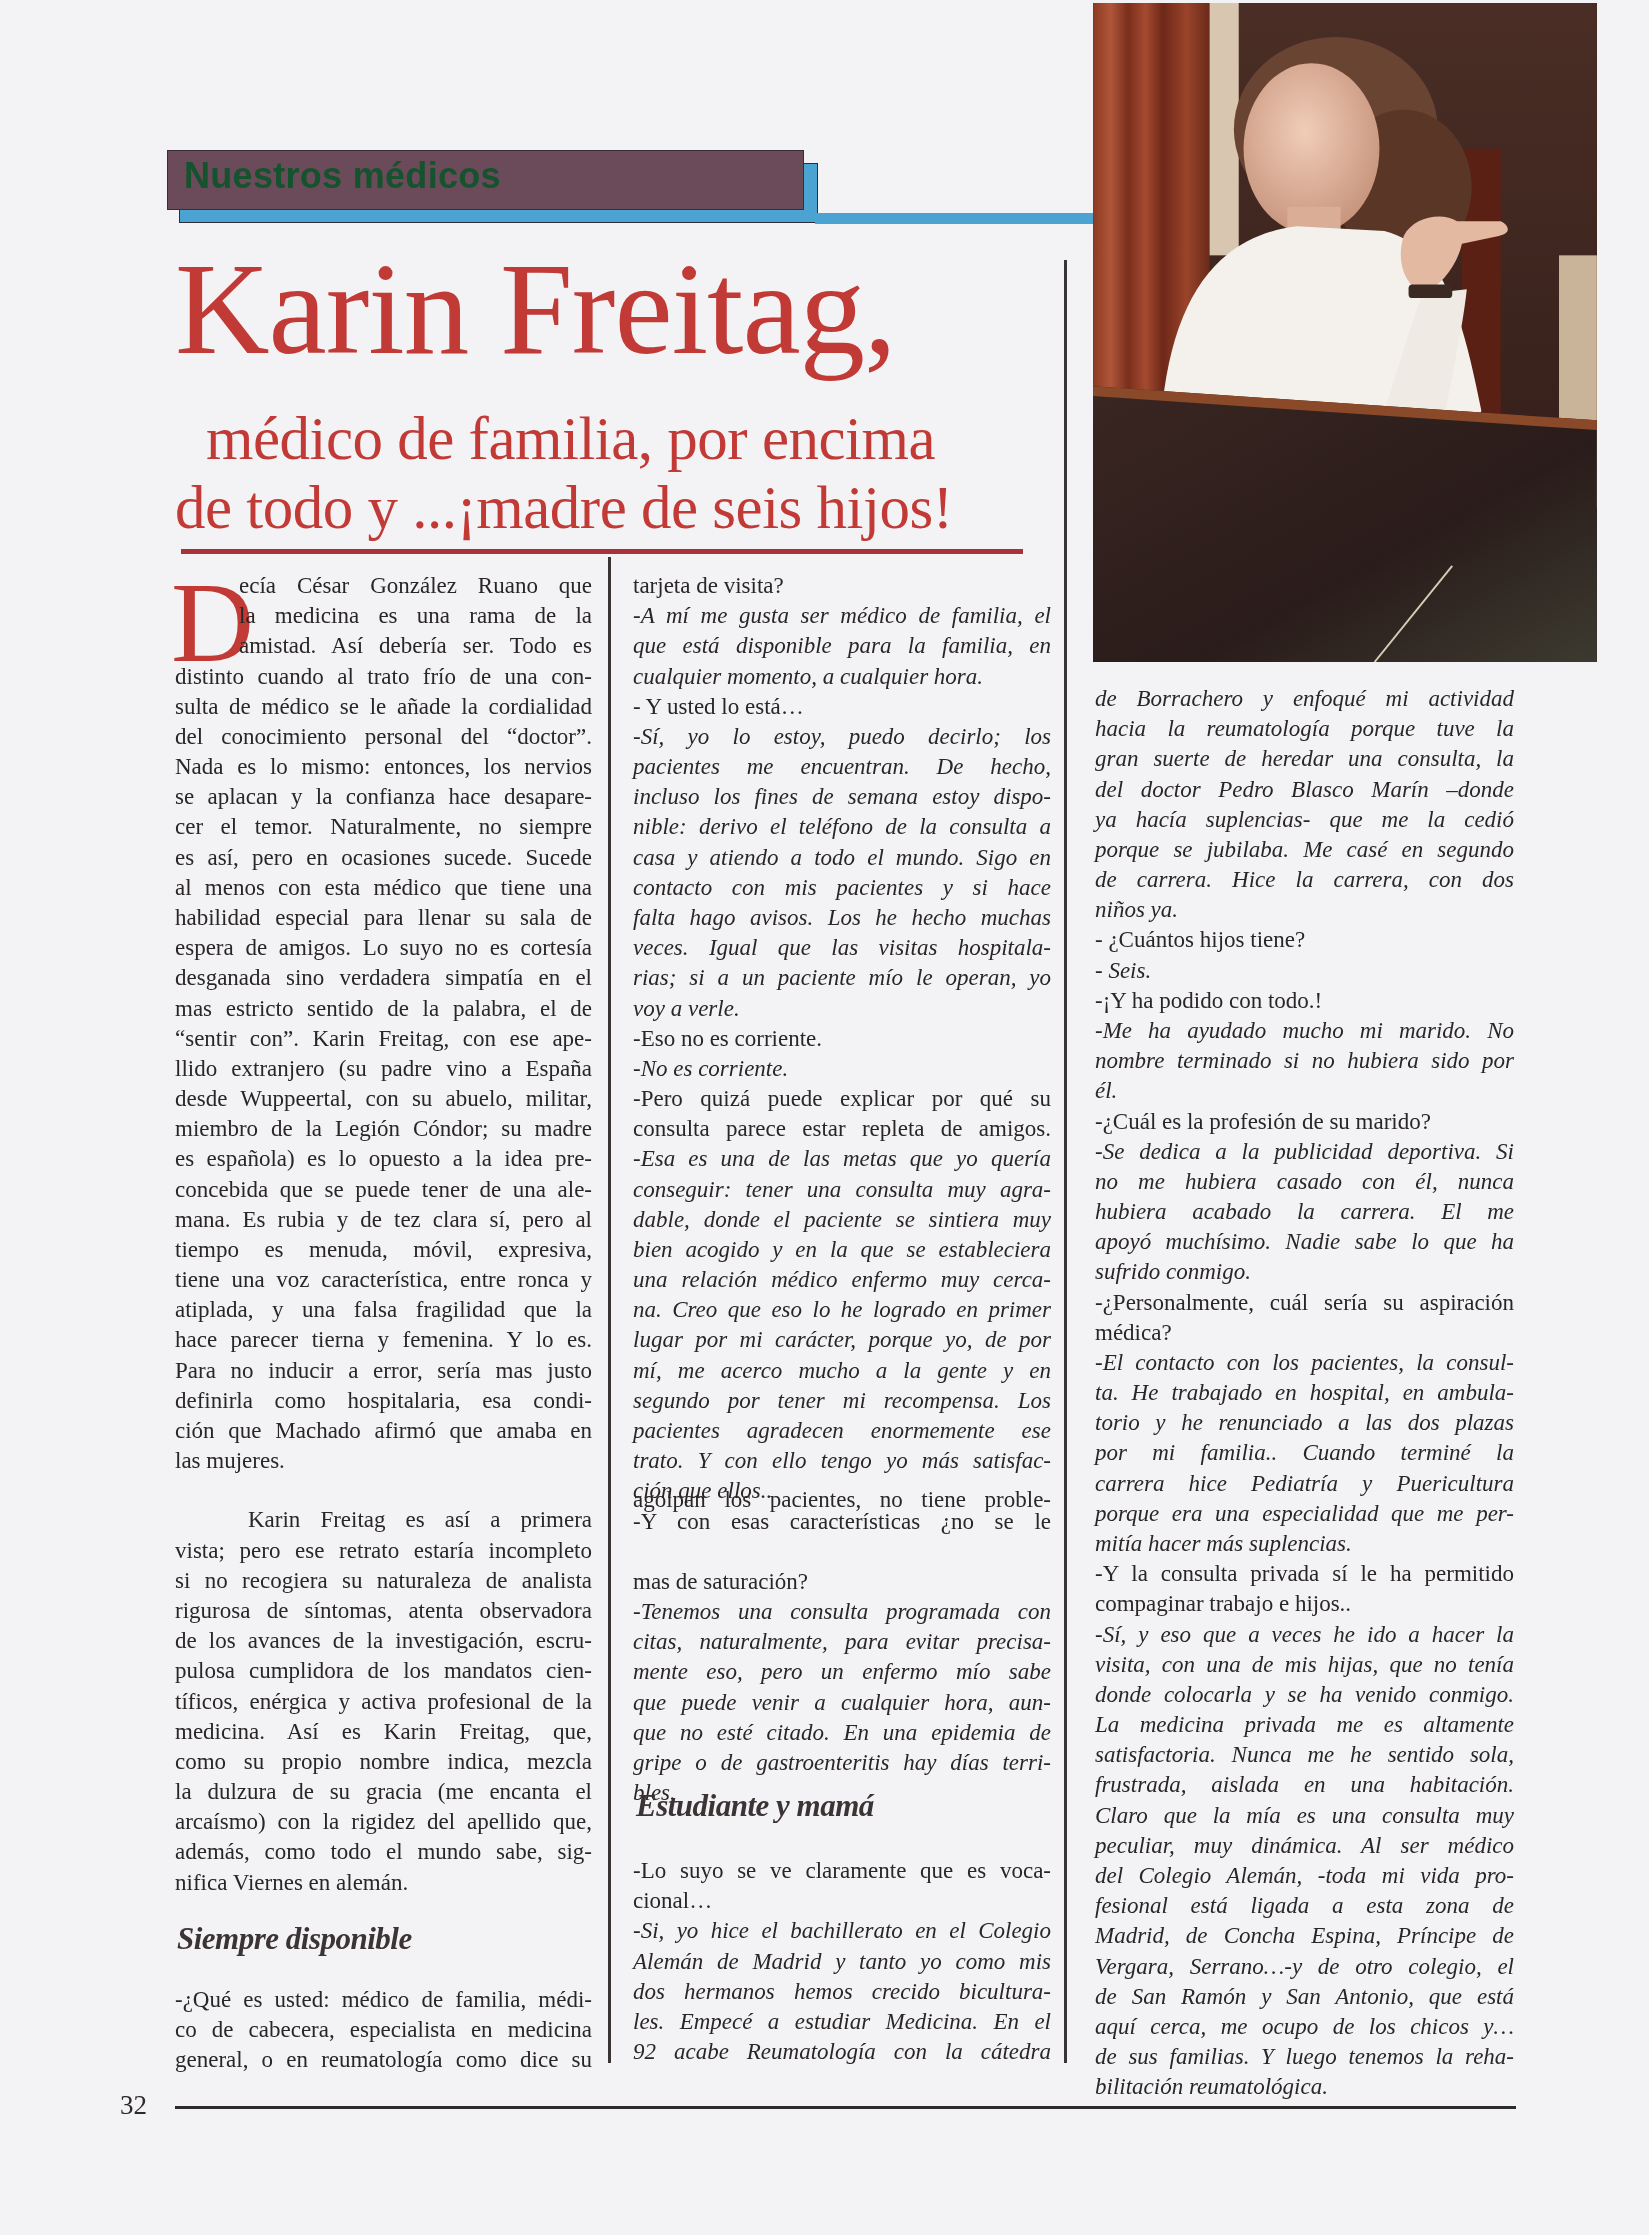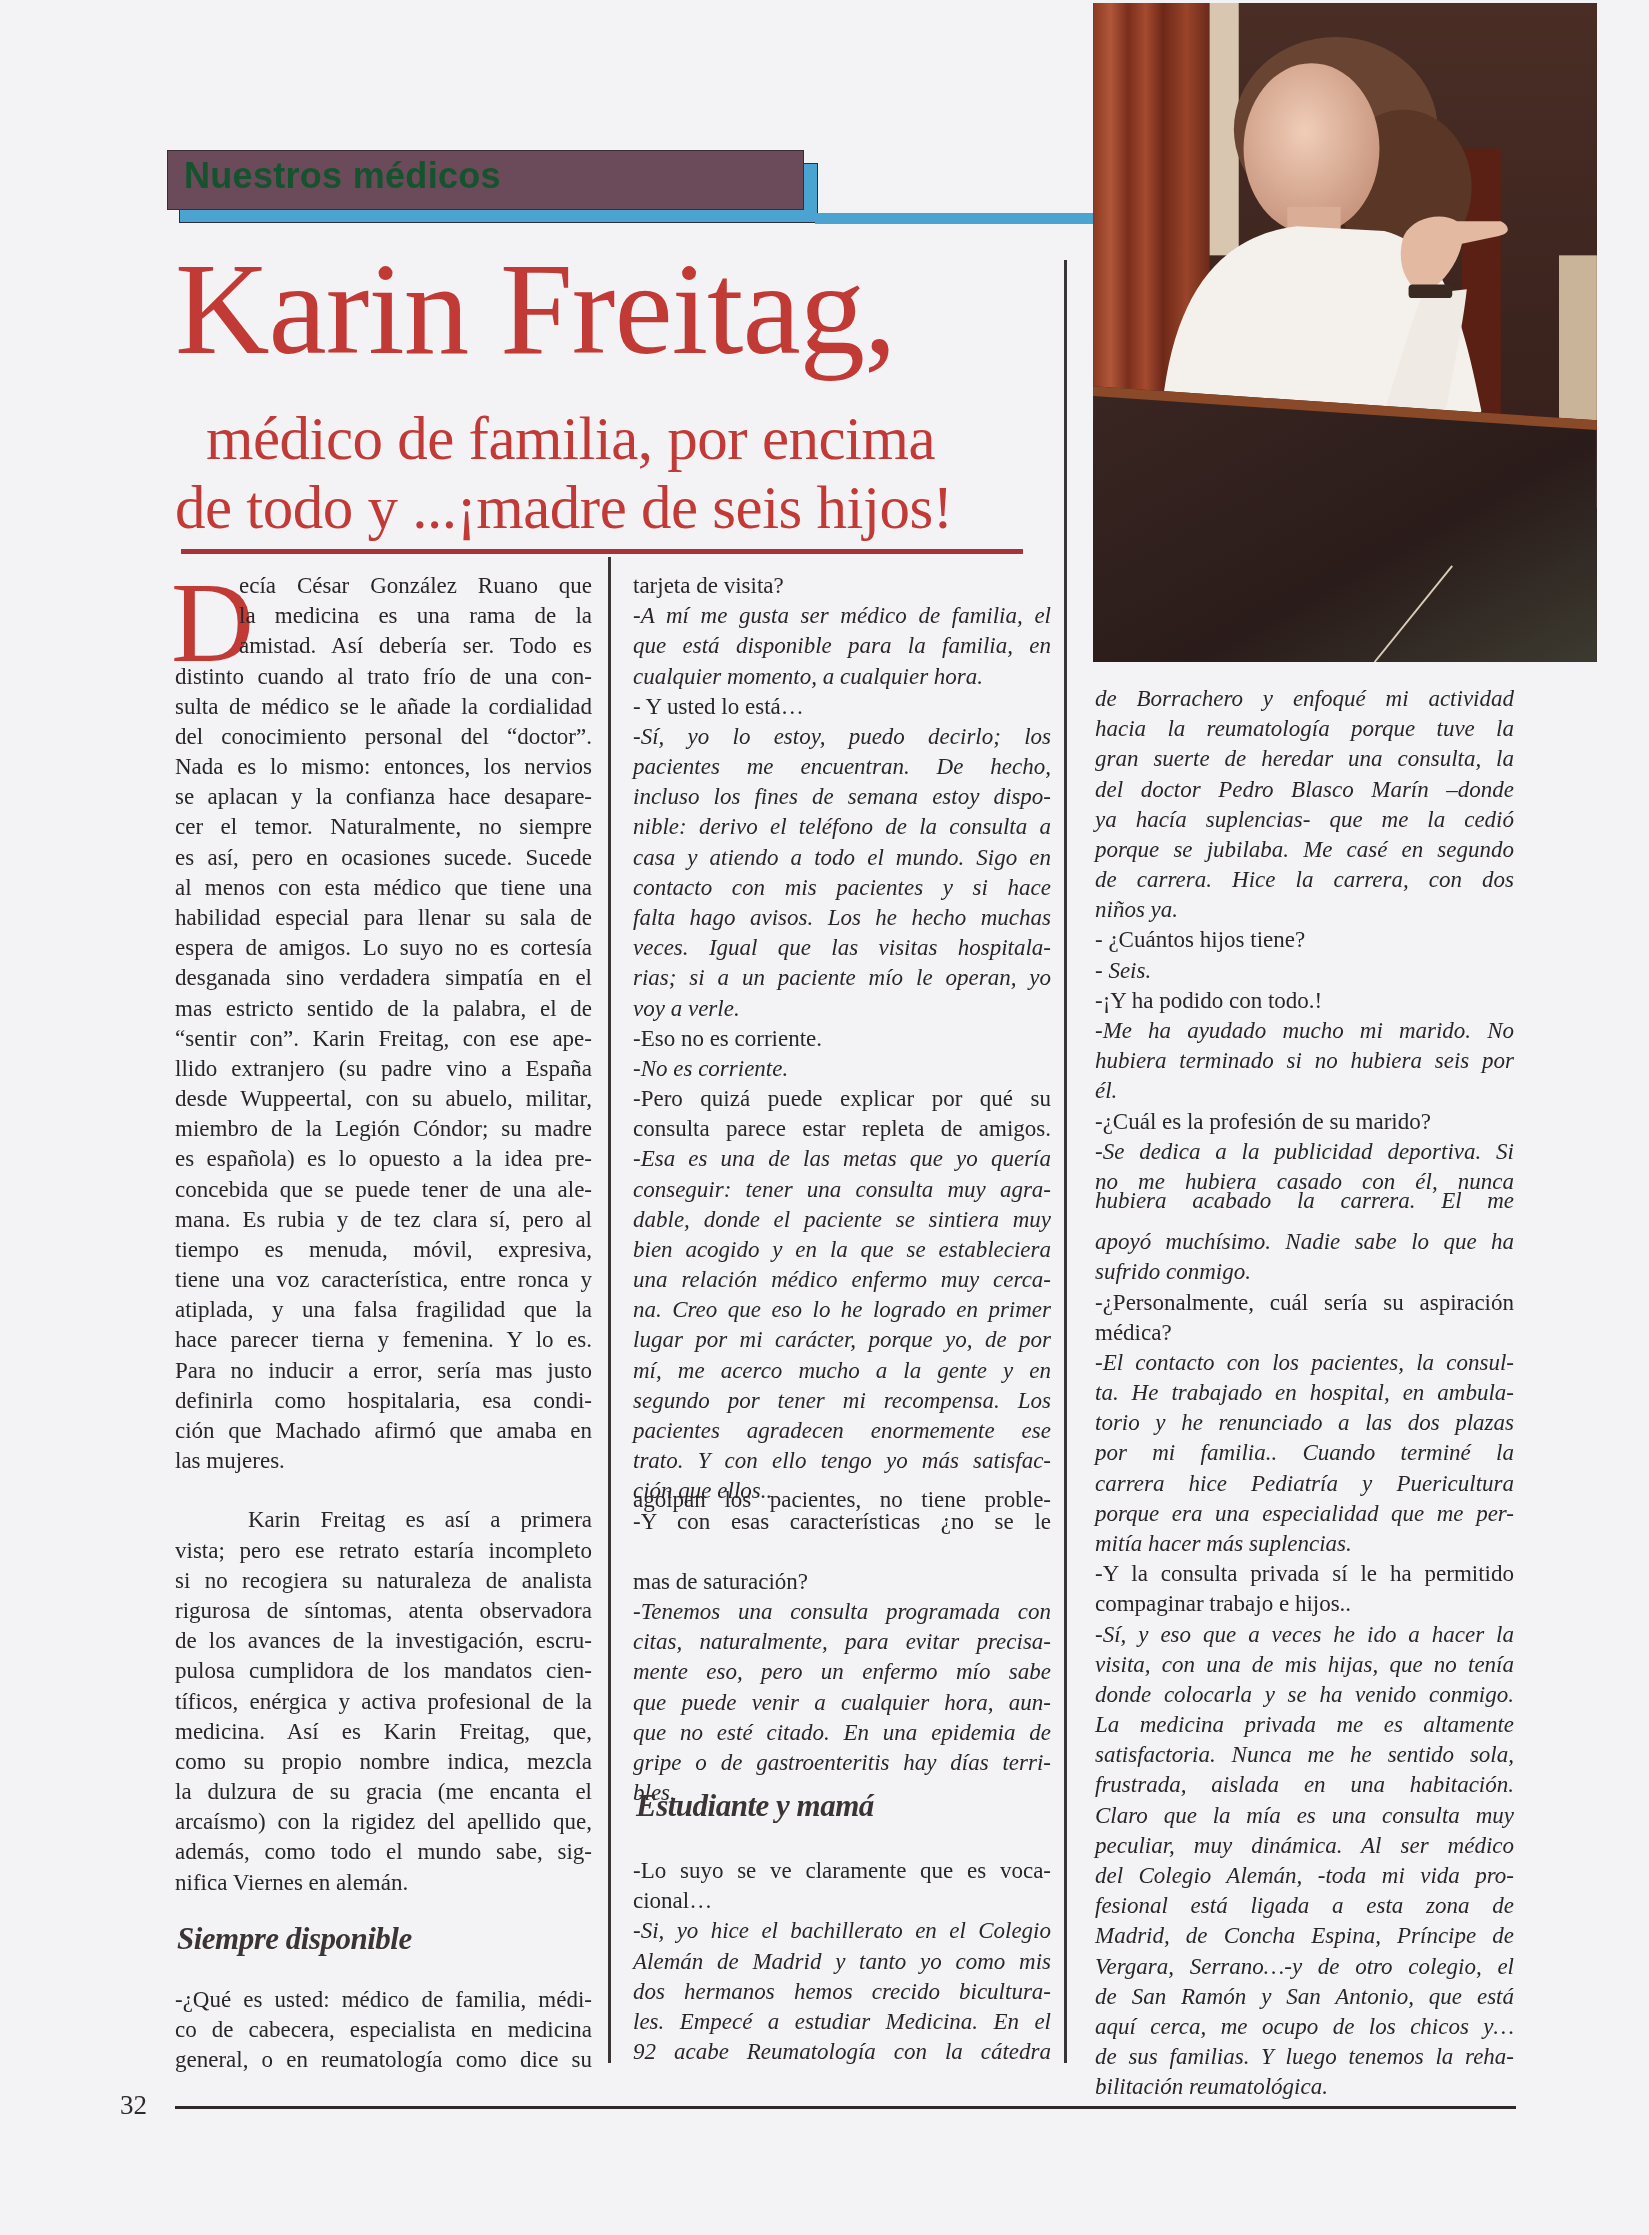--- a/index.html
+++ b/index.html
@@ -232,26 +232,26 @@
     <div class="line it" style="top: 60px;">gran suerte de heredar una consulta, la</div>
     <div class="line it" style="top: 91px;">del doctor Pedro Blasco Marín –donde</div>
     <div class="line it" style="top: 121px;">ya hacía suplencias- que me la cedió</div>
     <div class="line it" style="top: 151px;">porque se jubilaba.  Me casé en segundo</div>
     <div class="line it" style="top: 181px;">de carrera. Hice  la carrera, con dos</div>
     <div class="line it left" style="top: 211px;">niños  ya.</div>
     <div class="line left" style="top: 241px;">- ¿Cuántos hijos tiene?</div>
     <div class="line it left" style="top: 272px;">-  Seis.</div>
     <div class="line left" style="top: 302px;">-¡Y ha podido con todo.!</div>
     <div class="line it" style="top: 332px;">-Me ha ayudado mucho mi marido. No</div>
-    <div class="line it" style="top: 362px;">hubiera terminado si no hubiera seis por</div>
+    <div class="line it" style="top: 362px;">nombre terminado si no hubiera sido por</div>
     <div class="line it left" style="top: 392px;">él.</div>
     <div class="line left" style="top: 423px;">-¿Cuál es la profesión de su marido?</div>
     <div class="line it" style="top: 453px;">-Se dedica a la publicidad deportiva. Si</div>
     <div class="line it" style="top: 483px;">no me hubiera casado con él, nunca</div>
-    <div class="line it" style="top: 502px;">hubiera acabado la carrera. El me</div>
+    <div class="line it" style="top: 513px;">hubiera acabado la carrera. El me</div>
     <div class="line it" style="top: 543px;">apoyó muchísimo. Nadie sabe lo que ha</div>
     <div class="line it left" style="top: 573px;">sufrido conmigo.</div>
     <div class="line" style="top: 604px;">-¿Personalmente, cuál sería su aspiración</div>
     <div class="line left" style="top: 634px;">médica?</div>
     <div class="line it" style="top: 664px;">-El contacto con los pacientes, la consul-</div>
     <div class="line it" style="top: 694px;">ta. He trabajado en hospital, en ambula-</div>
     <div class="line it" style="top: 724px;">torio y he renunciado a las dos plazas</div>
     <div class="line it" style="top: 754px;">por mi familia.. Cuando terminé  la</div>
     <div class="line it" style="top: 785px;">carrera hice Pediatría y Puericultura</div>
     <div class="line it" style="top: 815px;">porque era una especialidad que me per-</div>

